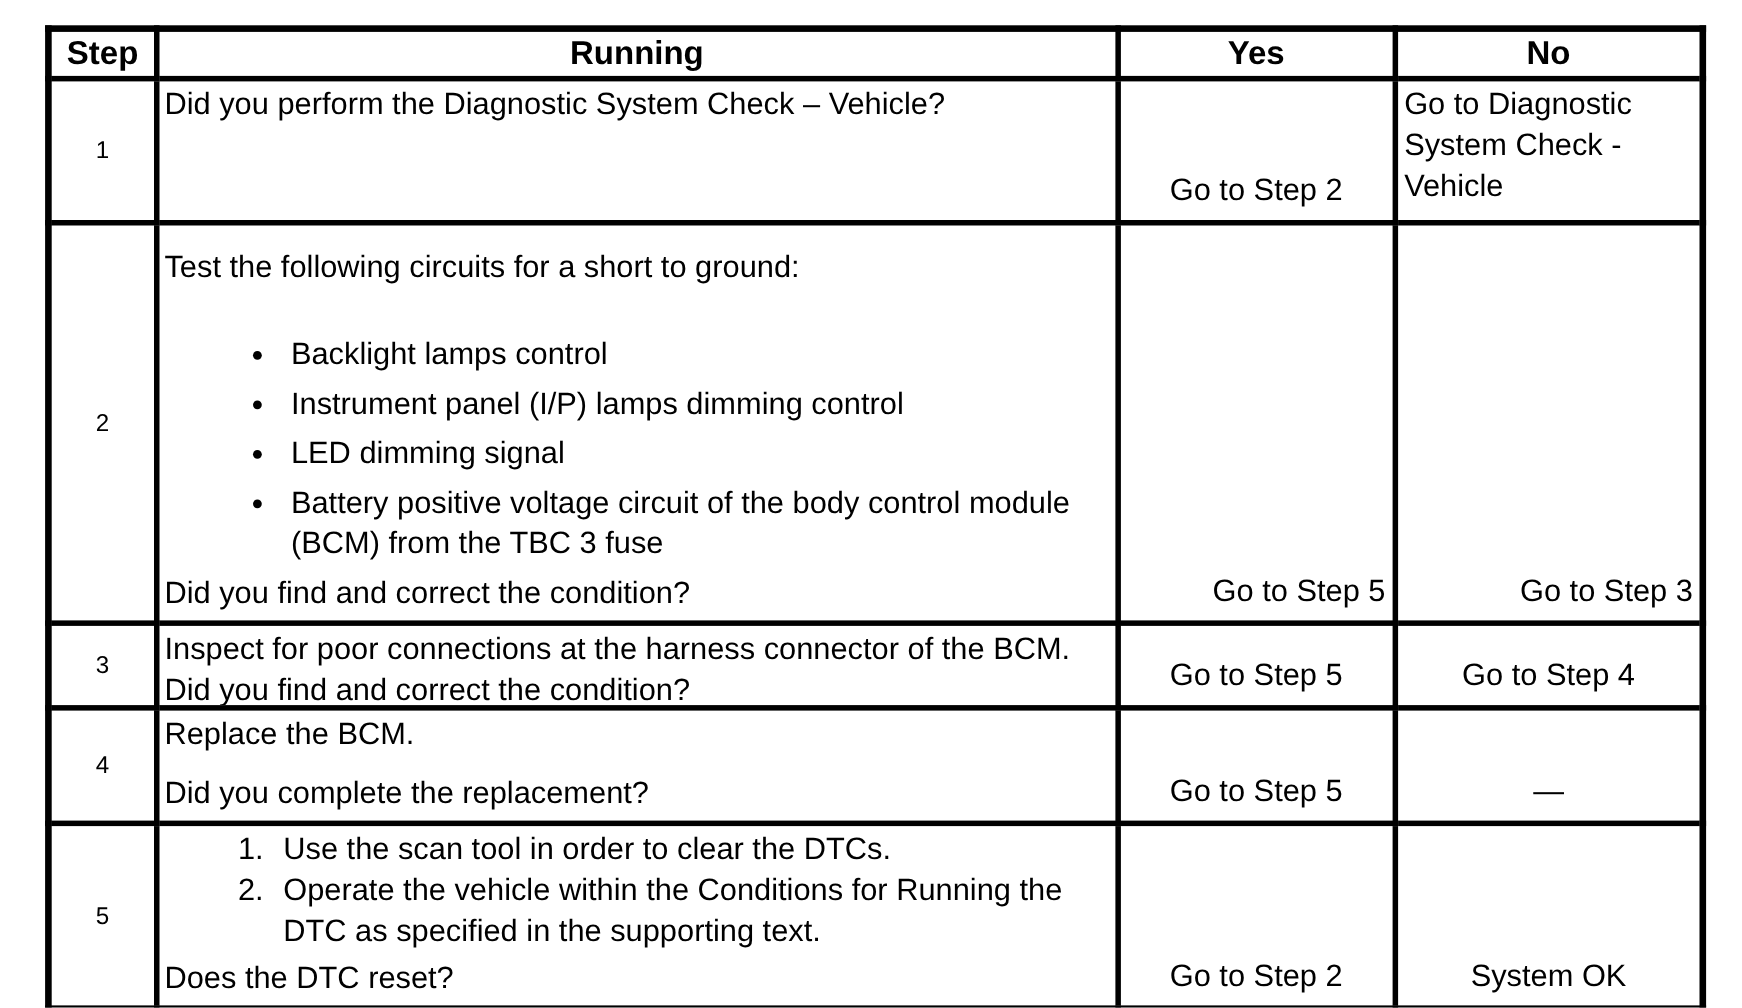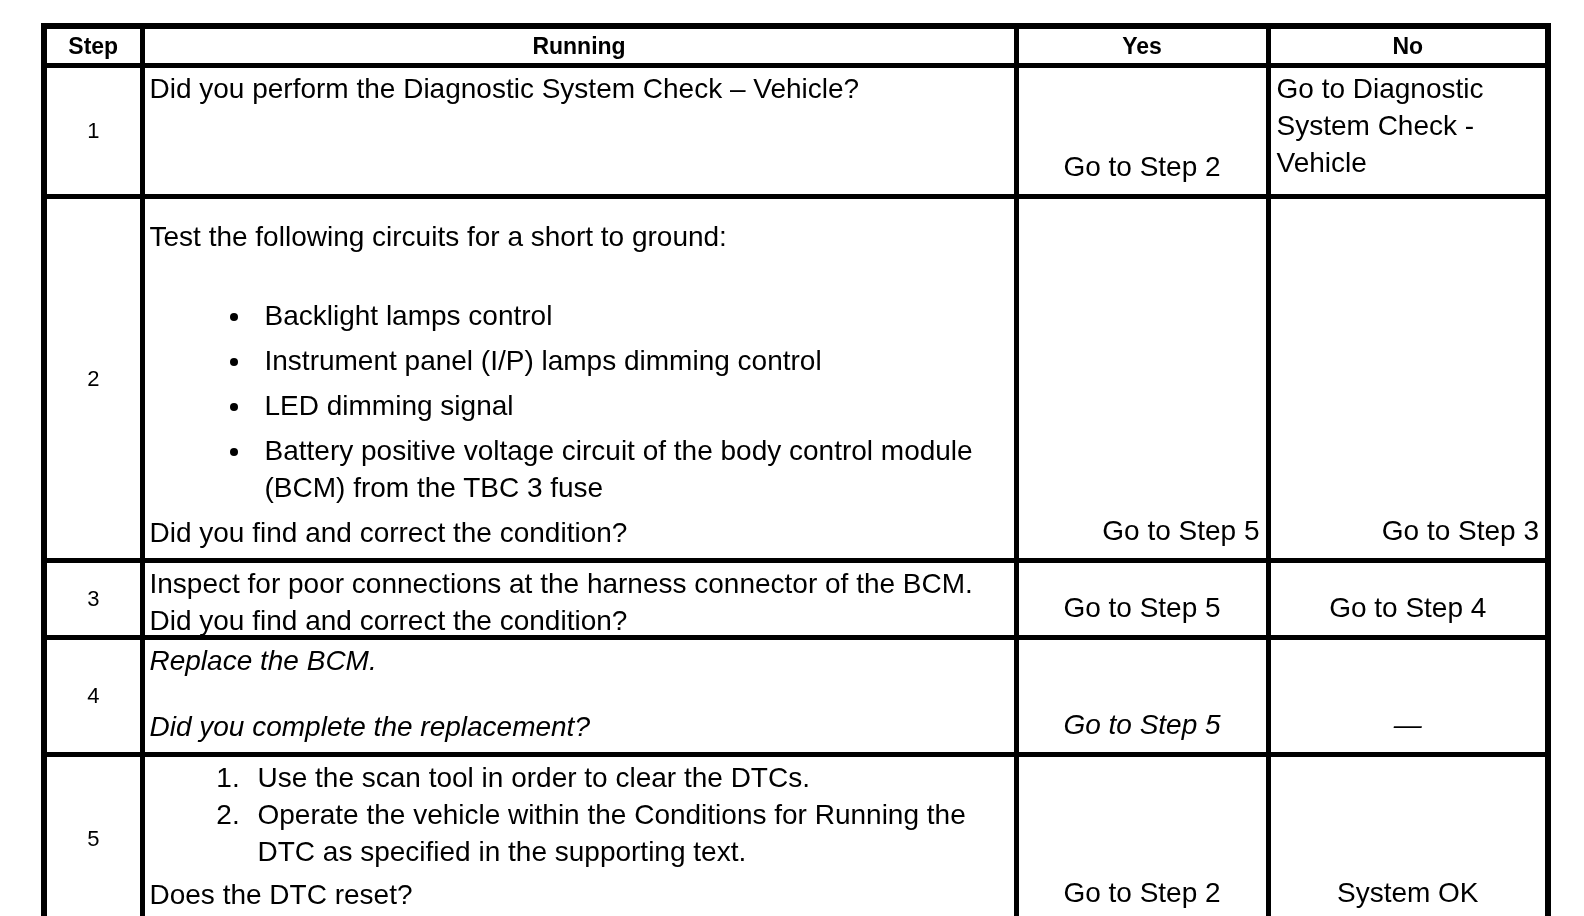--- a/index.html
+++ b/index.html
@@ -26,21 +26,21 @@
     font-size: 28px;
     line-height: 1.32;
     vertical-align: top;
     overflow: hidden;
   }
   .diag-table th {
     font-weight: bold;
     text-align: center;
     vertical-align: middle;
     height: 34px;
-    font-size: 23px;
+    font-size: 30px;
   }
   td.step-cell {
     text-align: center;
     vertical-align: middle;
     font-size: 22px;
   }
   
   .cell-flex {
     display: flex;
     flex-direction: column;
@@ -60,21 +60,21 @@
     display: flex;
     align-items: flex-start;
     justify-content: flex-start;
     text-align: left;
     padding: 3px 6px 10px 6px;
     box-sizing: border-box;
   }
   tr.r1 .cell-flex, tr.r1 .cell-bottom, tr.r1 .cell-top-left { height: 126px; }
   tr.r2 .cell-flex, tr.r2 .cell-bottom { height: 359px; justify-content: flex-end; }
   tr.r3 .cell-flex, tr.r3 .cell-bottom { height: 72px; }
-  tr.r4 .cell-flex, tr.r4 .cell-bottom { height: 112px; font-style: italic; }
+  tr.r4 .cell-flex, tr.r4 .cell-bottom { height: 100px; }
   tr.r5 .cell-flex, tr.r5 .cell-bottom { height: 163px; }
 
   .action-intro { text-align: left; }
   .action-question { text-align: left; }
 
   ul.action-bullet-list {
     margin: 42px 0 0 0;
     padding-left: 103px;
     list-style: disc outside;
     text-align: left;

